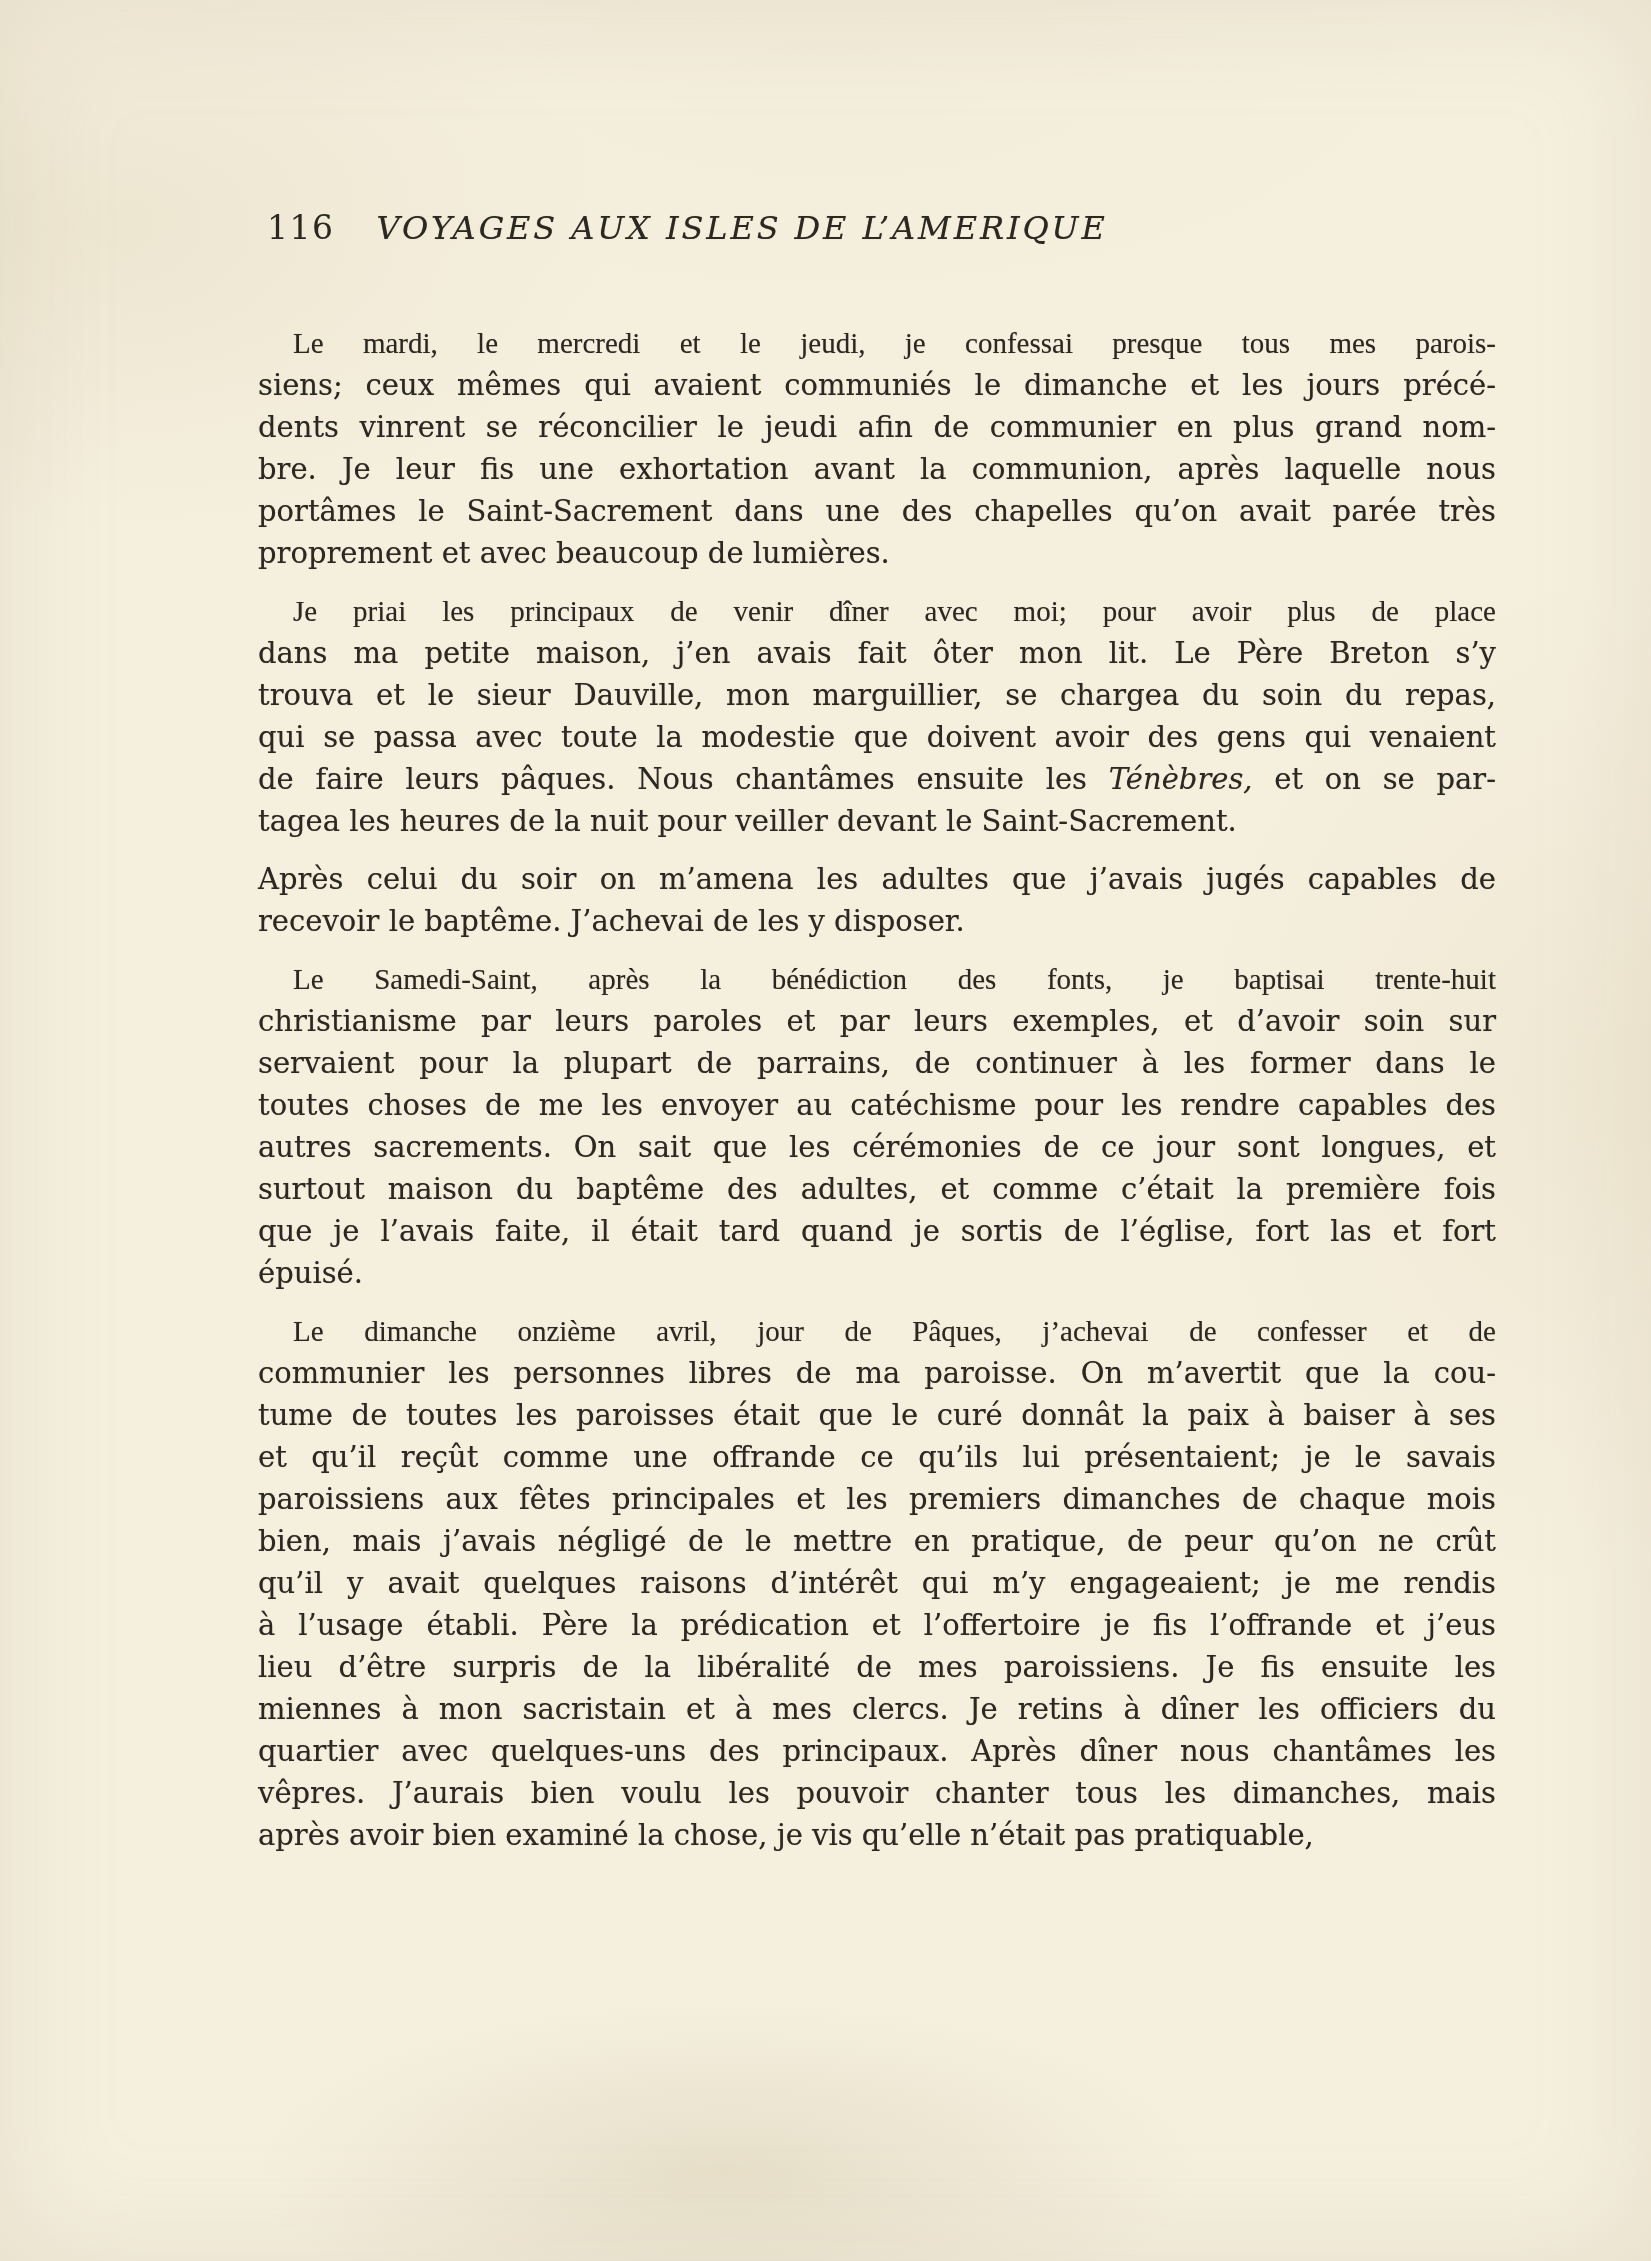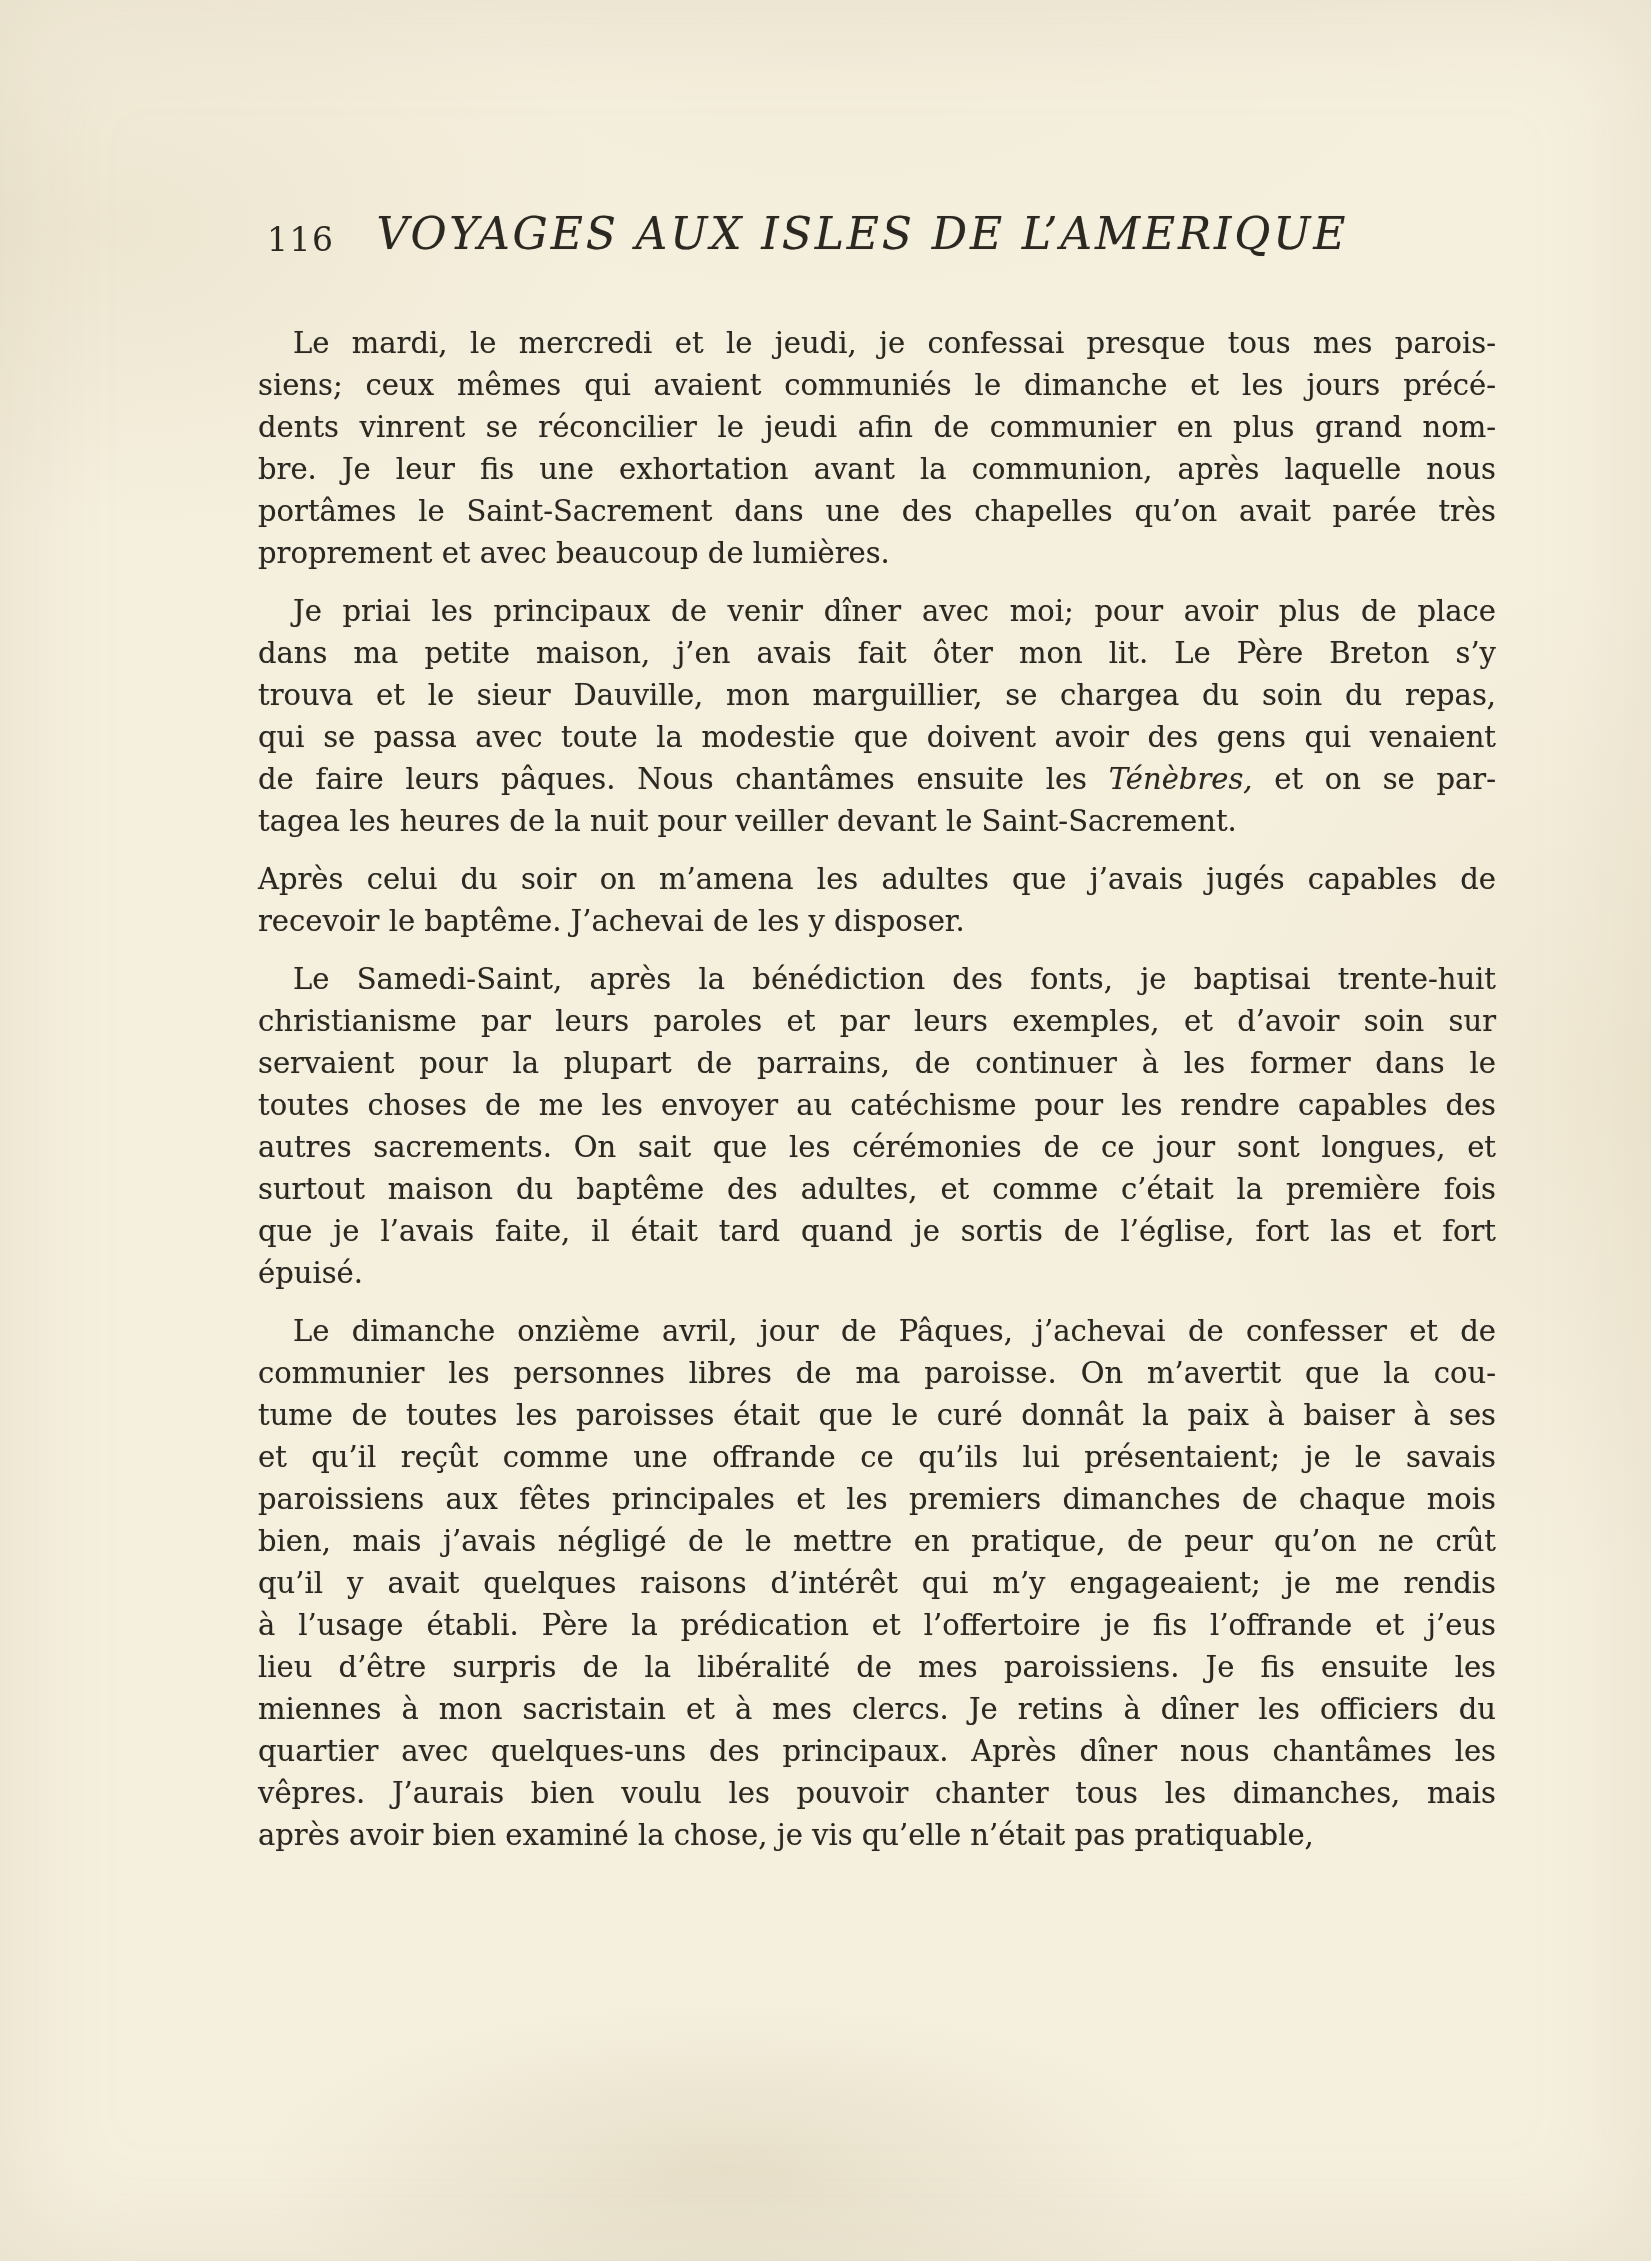--- a/index.html
+++ b/index.html
@@ -30,21 +30,21 @@
     align-items: baseline;
     color: #2b2822;
   }
   .folio {
     font-size: 33px;
     letter-spacing: 1.5px;
     font-variant-numeric: oldstyle-nums;
   }
   .running-title {
     margin-left: 42px;
-    font-size: 44px;
+    font-size: 32px;
     font-style: italic;
     letter-spacing: 2.9px;
     white-space: nowrap;
     text-shadow: 0 0 0.7px rgba(43,40,34,0.45);
   }
   .text-block {
     position: absolute;
     left: 258px;
     top: 322px;
     width: 1238px;
@@ -52,21 +52,21 @@
     font-size: 29px;
     line-height: 42px;
     text-shadow: 0 0 0.7px rgba(43,40,34,0.40);
   }
   .paragraph { margin: 0; }
   .paragraph + .paragraph { margin-top: 16px; }
   .line {
     text-align: justify;
     text-align-last: justify;
   }
-  .line.para-first { text-indent: 35px; }
+  .line.para-first { text-indent: 35px; font-family: Liberation Serif, serif; }
   .line.para-last { text-align-last: left; }
   .italic { font-style: italic; }
 </style>
 </head>
 <body style="background-color: rgb(245, 239, 222);">
 
 <div class="paper"></div>
 
 <div class="page-header" style="color: rgb(43, 40, 34); align-items: flex-end;">
   <span class="folio">116</span>

